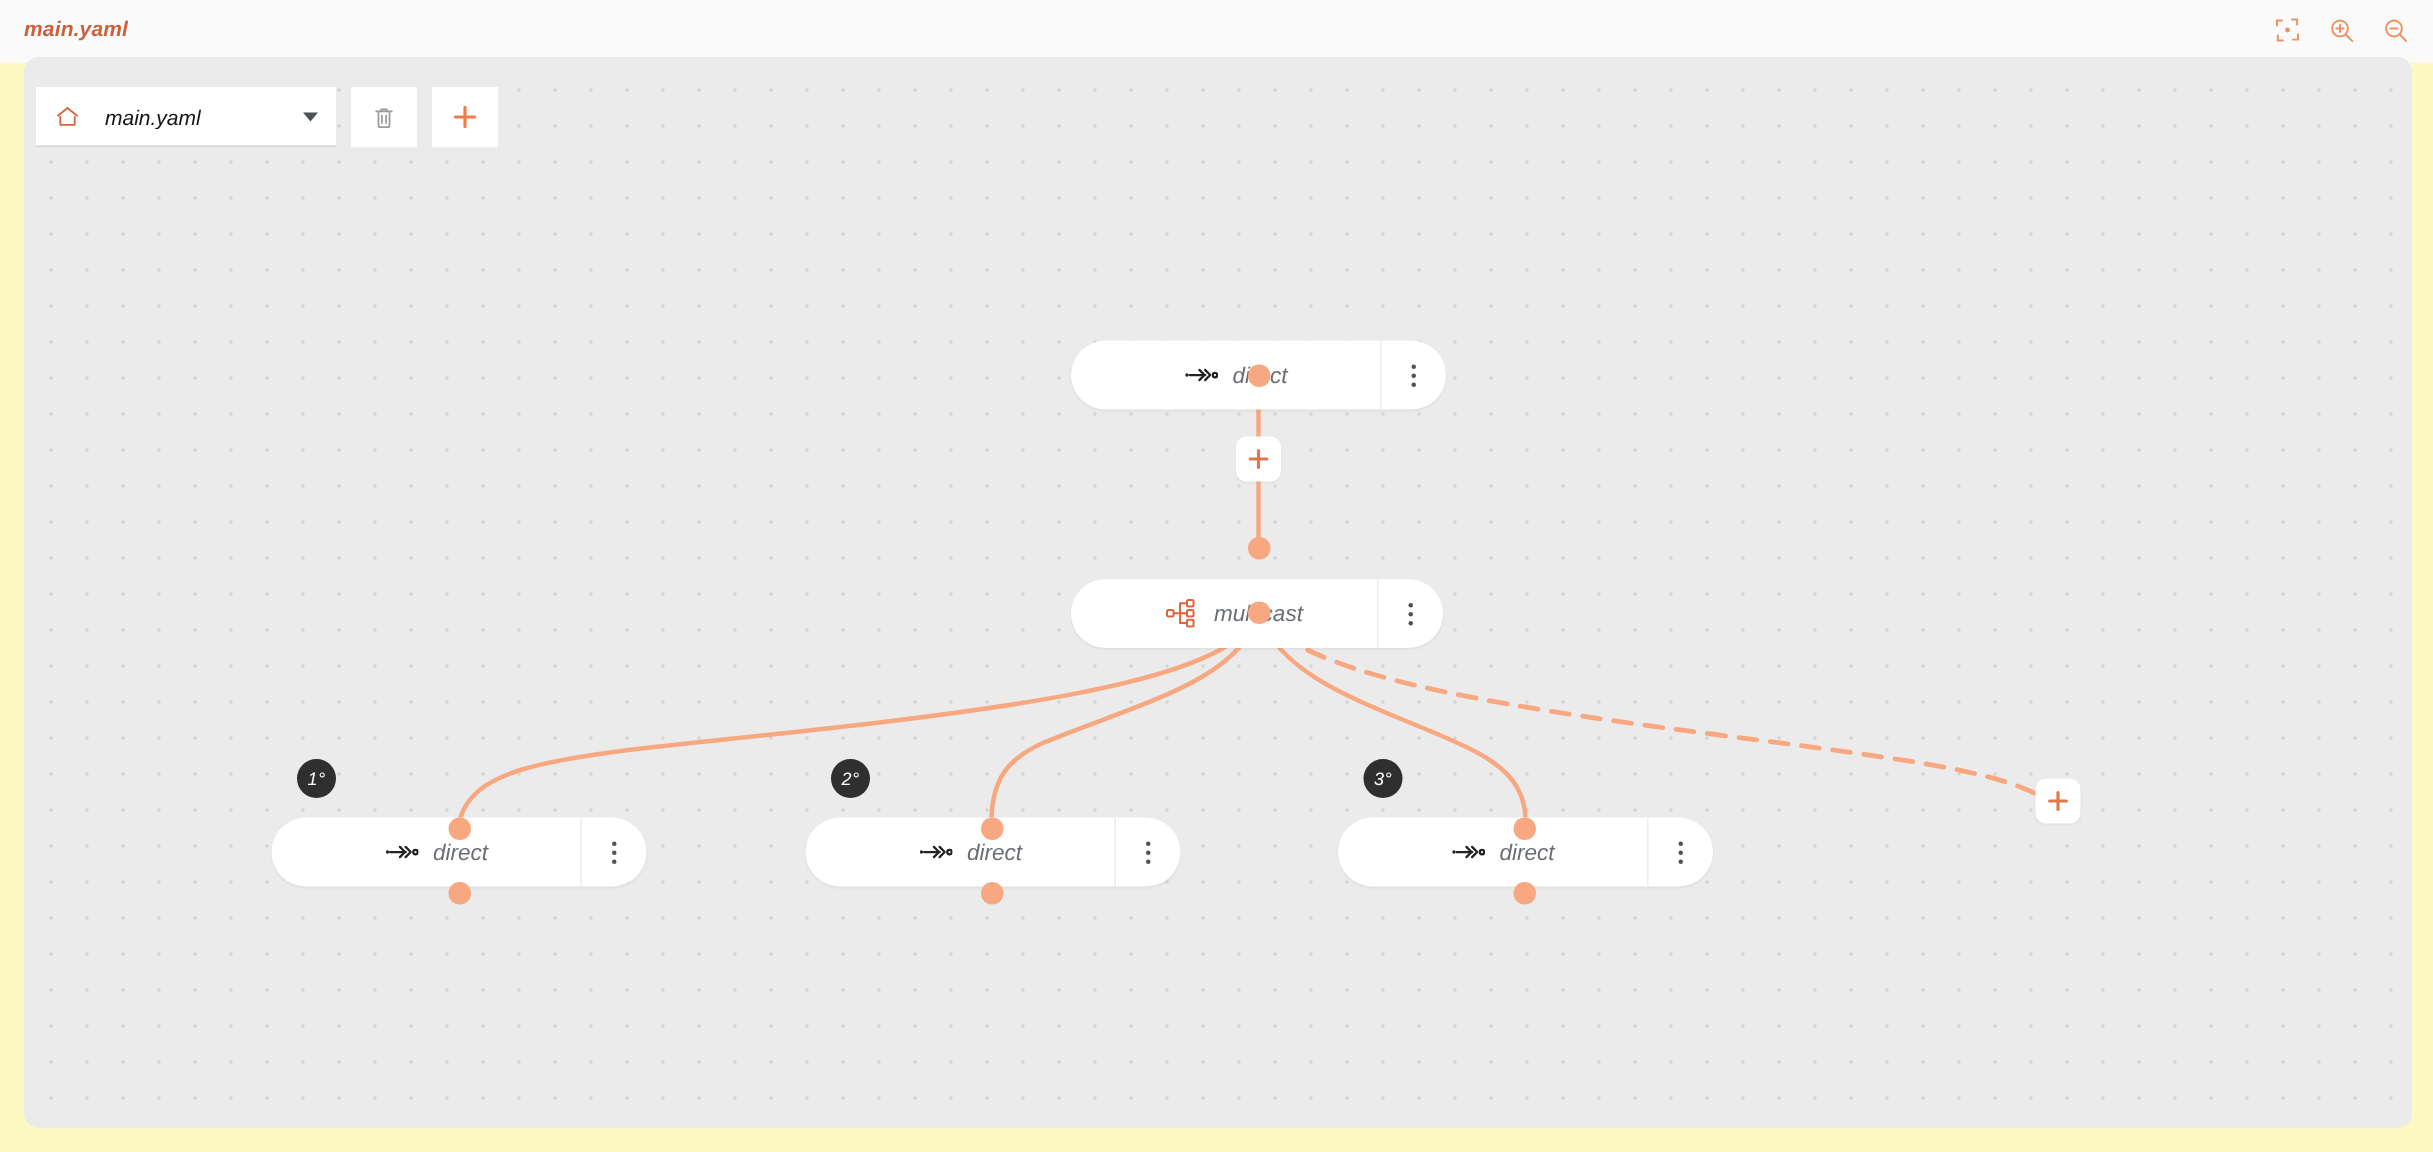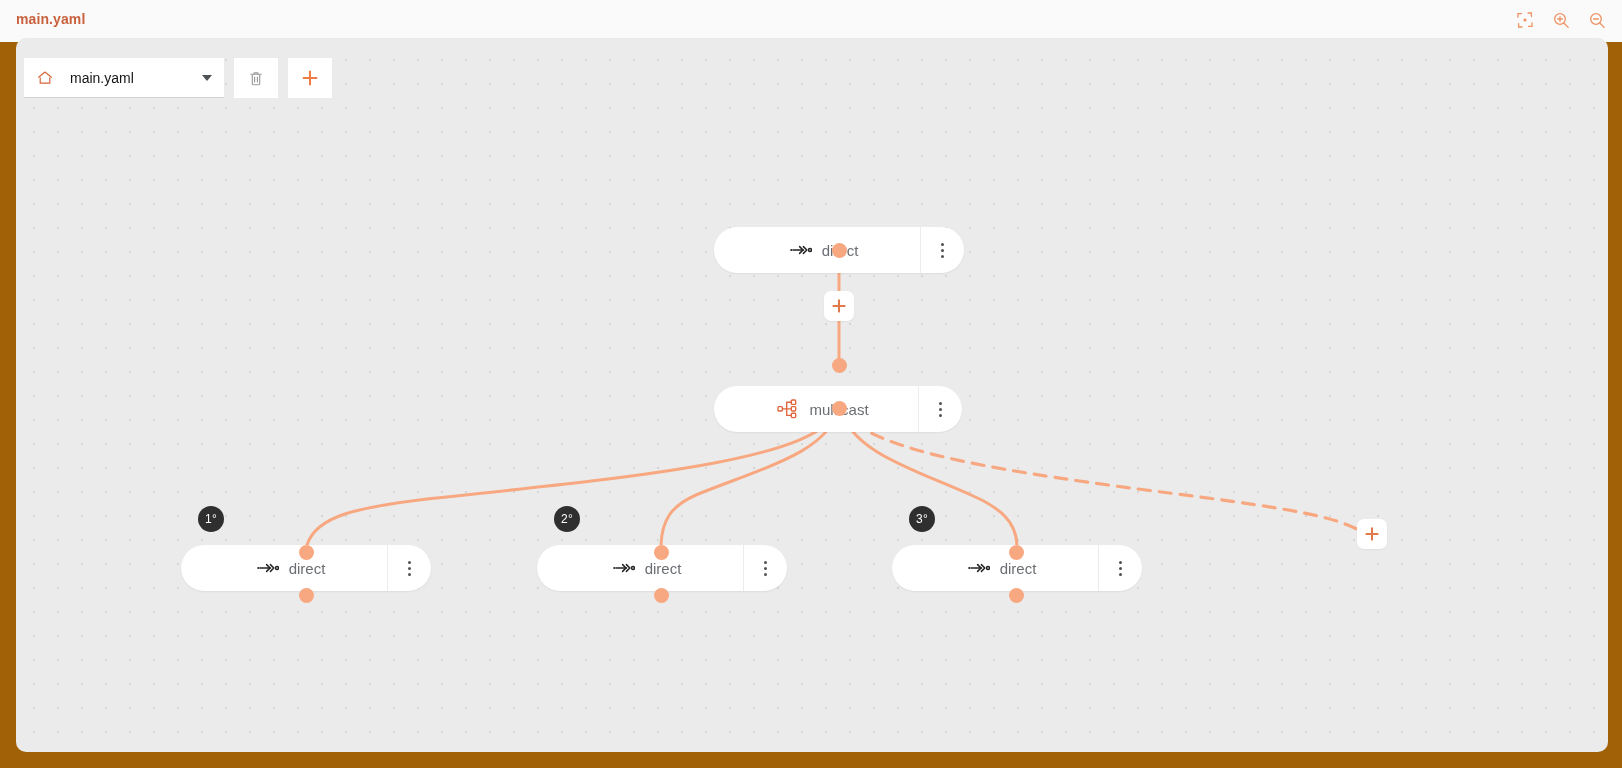--- a/index.html
+++ b/index.html
@@ -6,21 +6,22 @@
   html, body {
     width: 1622px; height: 768px;
     background: #fafafa;
     font-family: "Liberation Sans", sans-serif;
     overflow: hidden;
   }
 
   #app {
     position: relative;
     width: 1622px; height: 768px;
-    background: #a16207;
+    background: #fef9c3;
+    font-style: italic;
   }
 
   
   .topbar {
     position: absolute; left: 0; top: 0;
     width: 1622px; height: 42px;
     background: #fafafa;
   }
   .topbar-title {
     position: absolute; left: 16px; top: 11px;

